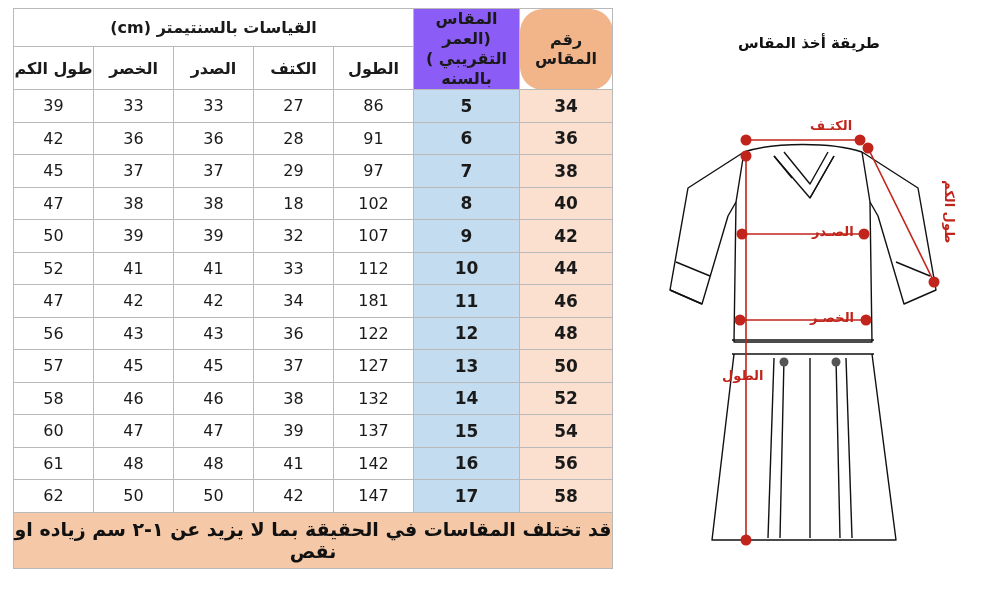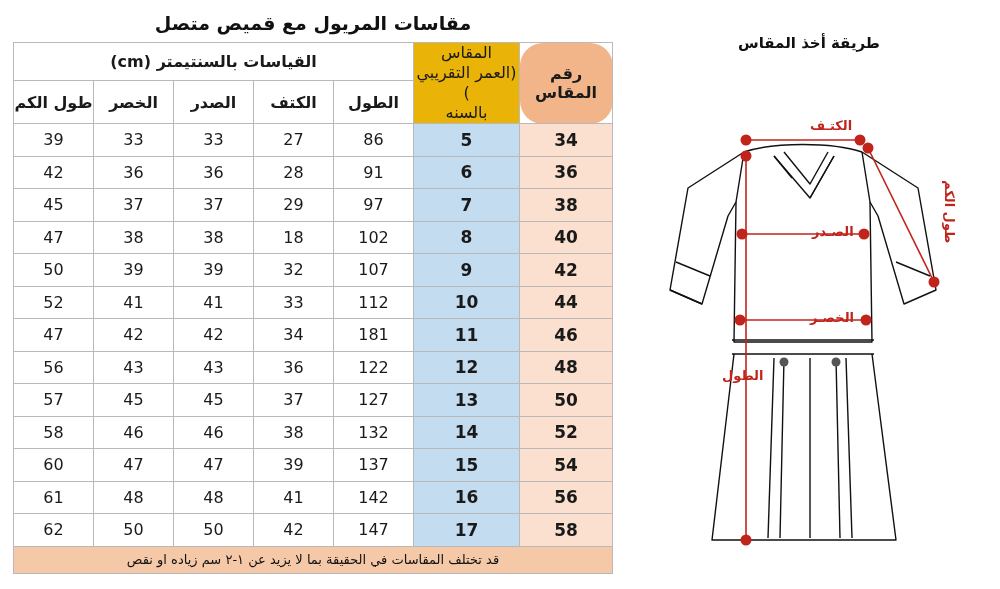--- a/index.html
+++ b/index.html
@@ -52,22 +52,22 @@
   .col-age    { width: 105px; background: #a9cce8; }
   .col-meas   { width: 77px; }
 
   .hdr-size {
     background: #f2b489;
     font-weight: bold;
     font-size: 17px;
     height: 66px;
   }
   .hdr-age {
-    background: #eab308;
-    font-weight: normal;
+    background: #8b5cf6;
+    font-weight: bold;
     font-size: 13px;
     line-height: 1.25;
     height: 66px;
   }
   .hdr-cm {
     background: #ffffff;
     font-weight: bold;
     font-size: 16px;
     height: 30px;
   }
@@ -96,22 +96,22 @@
     font-size: 16px;
   }
 
   .table-footnote {
     width: 600px;
     margin: 0 auto;
     background: #f5c9a8;
     border: 1px solid #b9b9b9;
     border-top: none;
     text-align: center;
-    font-size: 13px;
-    font-weight: normal;
+    font-size: 19px;
+    font-weight: bold;
     color: #111;
     padding: 5px 0 6px 0;
     box-sizing: border-box;
   }
 
   
   #diagram-panel {
     position: absolute;
     left: 624px;
     top: 8px;
@@ -145,21 +145,20 @@
   .dlabel.vert {
     writing-mode: vertical-rl;
     text-orientation: mixed;
   }
 </style>
 </head>
 <body>
 
 <div id="table-panel">
 
-  <div class="table-title">مقاسات المريول مع قميص متصل</div>
 
   <table class="size-table">
     <thead>
       <tr>
         <th class="col-size hdr-size" rowspan="2">رقم المقاس</th>
         <th class="col-age hdr-age" rowspan="2">
           <div>المقاس</div>
           <div>(العمر التقريبي )</div>
           <div>بالسنه</div>
         </th>

